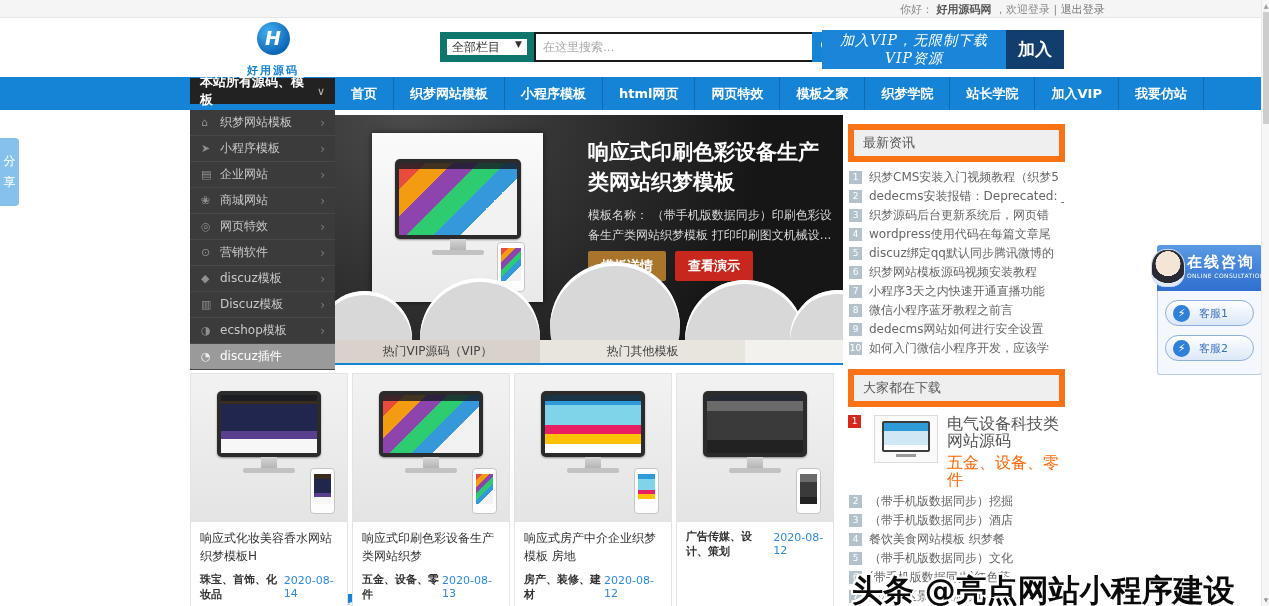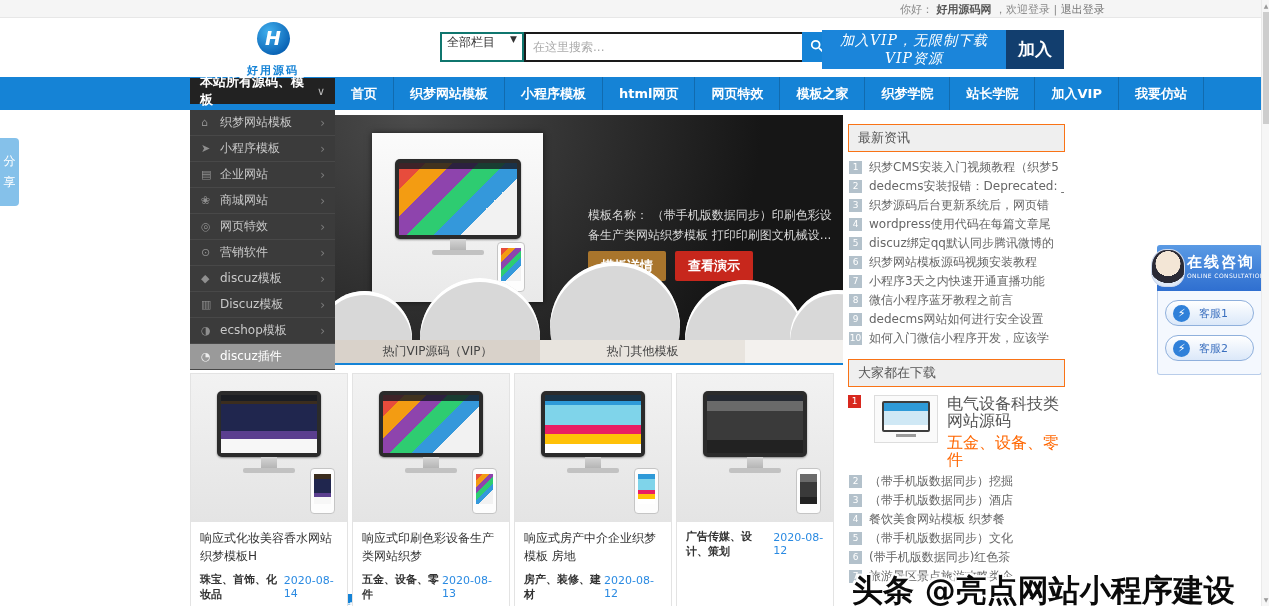--- a/index.html
+++ b/index.html
@@ -10,21 +10,21 @@
   .topbar .notice{position:absolute;left:228px;top:2px;white-space:nowrap;margin-top:15px;}
   .topbar .account{position:absolute;left:900px;top:2px;white-space:nowrap;}
   .topbar .account b{color:#555;}
   .topbar .account .lnk{color:#777;cursor:pointer;}
   
   .header{position:absolute;left:0;top:18px;width:100%;height:59px;background:#fff;}
   .logo{position:absolute;left:244px;top:4px;width:58px;text-align:center;cursor:pointer;}
   .logo-circle{width:33px;height:33px;border-radius:50%;margin:0 auto;background:radial-gradient(circle at 35% 30%,#41b0ee,#0a63b5 75%);color:#fff;font-weight:bold;font-size:19px;line-height:33px;font-style:italic;}
   .logo-text{color:#1583d6;font-size:11px;font-weight:bold;letter-spacing:2px;margin-top:8px;}
   .search{position:absolute;left:440px;top:14px;height:30px;display:flex;align-items:stretch;}
-  .cat{width:70px;border:2px solid #0f766e;background:#fff;color:#333;display:flex;align-items:flex-start;justify-content:space-between;padding:0 5px;cursor:pointer;}
+  .cat{width:70px;border:7px solid #0f766e;background:#fff;color:#333;display:flex;align-items:flex-start;justify-content:space-between;padding:0 5px;cursor:pointer;}
   .cat .arr{color:#333;font-size:9px;}
   .sinput{width:262px;border:2px solid #1a1a1a;border-right:none;padding:0 7px;font-size:12px;color:#333;outline:none;font-family:inherit;}
   .sinput::placeholder{color:#aaa;}
   .sbtn{width:30px;background:#1583d6;border:none;display:flex;align-items:center;justify-content:center;cursor:pointer;}
   .vipbar{position:absolute;left:822px;top:12px;width:242px;height:39px;display:flex;cursor:pointer;text-align:center;}
   .vip-slogan{flex:1;background:#1b85da;color:#fff;display:flex;align-items:center;padding:0 9px;font-family:"DejaVu Serif","Liberation Serif",serif;font-style:italic;font-size:14px;letter-spacing:1px;}
   .vip-join{width:58px;background:#123e6e;color:#fff;display:flex;align-items:center;justify-content:center;font-size:17px;font-weight:bold;}
   
   .navbar{position:absolute;left:0;top:77px;width:100%;height:33px;background:#1583d6;}
   .allcat{position:absolute;left:190px;top:1px;width:145px;height:26px;background:#222;color:#fff;font-size:13px;font-weight:bold;display:flex;align-items:center;justify-content:space-between;padding:0 10px;box-sizing:border-box;cursor:pointer;}
@@ -68,21 +68,21 @@
   .btn-demo{background:#c7271c;}
   
   .tabs{position:absolute;left:335px;top:340px;width:508px;height:23px;background:#f3f1ee;border-bottom:2px solid #1583d6;display:flex;z-index:2;}
   .tab{width:205px;display:flex;align-items:center;justify-content:center;font-size:12px;color:#444;cursor:pointer;}
   .tab.t1{background:#d9d2ca;}
   .tab.t2{background:#e8e4de;}
   
   .rightcol{position:absolute;left:848px;top:115px;width:217px;}
   .tutbox{background:#1a5191;padding:7px 12px;}
   .tutlink{color:#fff;font-size:12px;line-height:19px;cursor:pointer;}
-  .sechead{margin-top:9px;background:#efefef;border:1px solid #f97316;padding:4px 9px;font-size:13px;color:#555;}
+  .sechead{margin-top:9px;background:#efefef;border:6px solid #f97316;padding:4px 9px;font-size:13px;color:#555;}
   .rlist{padding:6px 1px 2px;}
   .rrow{display:flex;align-items:center;height:19px;font-size:12px;color:#666;white-space:nowrap;overflow:hidden;cursor:pointer;}
   .badge{min-width:13px;height:13px;background:#b3c1cb;color:#fff;font-size:9px;line-height:13px;text-align:center;margin-right:7px;flex:none;}
   .badge.red{background:#d8281e;}
   .featured{display:flex;align-items:flex-start;margin:8px 0 4px;cursor:pointer;}
   .thumb{width:62px;height:46px;border:1px solid #ddd;background:#fafafa;margin:0 9px 0 0;flex:none;}
   .tframe{width:44px;height:27px;border:2px solid #3d3d3d;border-radius:2px;margin:5px auto 0;background:linear-gradient(180deg,#2e9ad8 0 30%,#cfe8f5 30% 80%,#fff 80%);}
   .tbase{width:20px;height:3px;background:#9a9a9a;margin:2px auto 0;}
   .ftxt{font-size:16px;color:#555;line-height:17px;}
   .fcat{color:#f60;margin-top:5px;}
@@ -236,20 +236,21 @@
         <div class="frame">
             <div class="scr s-print"></div>
           </div>
         <div class="neck"></div>
           <div class="base"></div>
       </div>
       <div class="phone">
           <div class="pscr s-print"></div>
         </div>
     </div>
+    <div class="stitle">响应式印刷色彩设备生产类网站织梦模板</div>
     <div class="sdesc">模板名称： （带手机版数据同步）印刷色彩设备生产类网站织梦模板 打印印刷图文机械设...</div>
     <div class="btns">
       <button class="sbtn2 btn-detail">模板详情</button>
       <button class="sbtn2 btn-demo">查看演示</button>
     </div>
     <div class="cloud cl1"></div>
     <div class="cloud cl2"></div>
     <div class="cloud cl3"></div>
     <div class="cloud cl4"></div>
     <div class="cloud cl5"></div>

